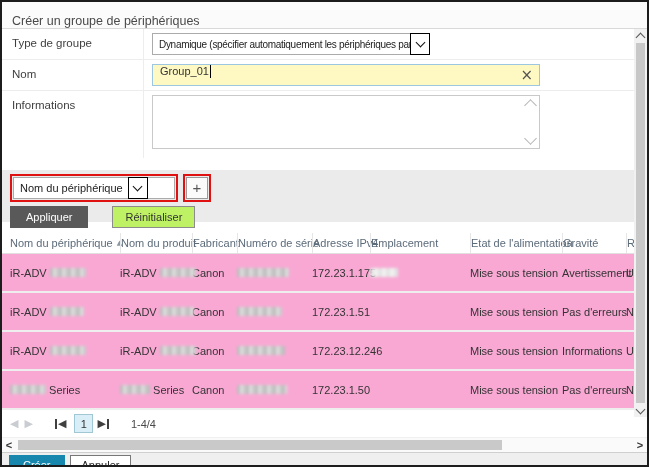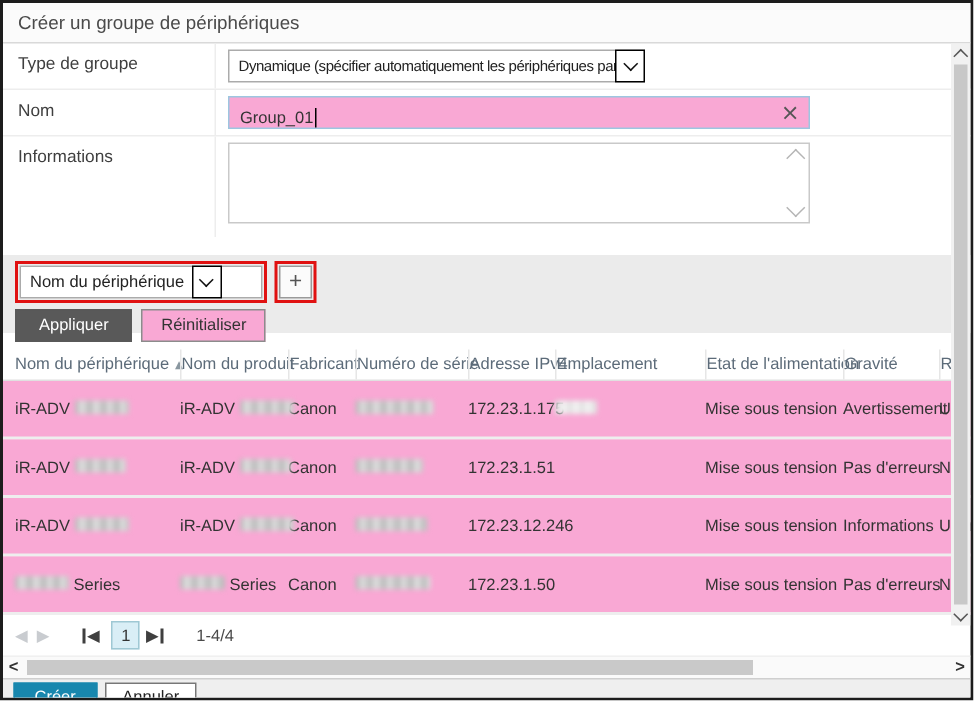--- a/index.html
+++ b/index.html
@@ -1,56 +1,56 @@
 <!DOCTYPE html>
 <html style="--accent: #1887ae; --annotation: #e01111;"><head>
 <meta charset="utf-8">
 <style>
   html,body{margin:0;padding:0;background:#fff;}
   body{font-family:"Liberation Sans","DejaVu Sans",sans-serif;font-size:11px;color:#333;}
   .window{position:relative;width:645px;height:463px;border:2px solid #1c1c1c;background:#fff;overflow:hidden;}
 
   
-  .titlebar{height:26px;background:#fbfbfb;border-bottom:1px solid #d9d9d9;display:flex;align-items:center;padding-left:10px;color:#4a4a4a;font-size:12.5px;}
+  .titlebar{height:26px;background:#fbfbfb;border-bottom:1px solid #d9d9d9;display:flex;align-items:flex-end;padding-left:10px;color:#4a4a4a;font-size:12.5px;}
 
   
   .form-row{display:flex;border-bottom:1px solid #ededed;}
   .form-row.last{border-bottom:none;}
   .form-label{width:142px;flex:0 0 142px;border-right:1px solid #ededed;padding:8px 0 0 10px;color:#3f3f3f;font-size:11.5px;box-sizing:border-box;}
   .form-ctrl{padding:4px 0 4px 8px;flex:1;}
   .row-type{height:30px;}.row-nom{height:30px;}.row-comm{height:67px;}
 
   .sel{display:inline-flex;align-items:stretch;background:#fff;border:1px solid #ababab;height:22px;box-sizing:border-box;}
   .sel .sel-text{display:flex;align-items:center;padding:0 6px;white-space:nowrap;overflow:hidden;color:#222;}
   .sel .arrowbox{width:18px;flex:0 0 18px;border:1px solid #000;margin:-1px;background:#fff;display:flex;align-items:center;justify-content:center;}
   .chev{width:6px;height:6px;border-right:1.6px solid #111;border-bottom:1.6px solid #111;transform:rotate(45deg);margin-top:-3px;}
   .sel-type{width:278px;}.sel-type .sel-text{font-size:10px;letter-spacing:-0.3px;}
   .sel-filter{width:162px;}
 
-  .txtinput{position:relative;width:388px;height:22px;border:1px solid #9dc6e0;box-sizing:border-box;display:flex;align-items:flex-end;padding:0 22px 0 7px;background:#f9a8d4;}
+  .txtinput{position:relative;width:388px;height:22px;border:1px solid #9dc6e0;box-sizing:border-box;display:flex;align-items:flex-start;padding:0 22px 0 7px;background:#fef9c3;}
   .caret{display:inline-block;width:1px;height:13px;background:#000;margin-left:1px;}
   .clearx{position:absolute;right:6px;top:1px;color:#555;font-size:15px;line-height:19px;cursor:default;font-family:"DejaVu Sans",sans-serif;}
 
   .txtarea{position:relative;width:388px;height:54px;border:1px solid #c9c9c9;box-sizing:border-box;background:#fff;}
   .ta-chev{position:absolute;right:4px;width:8px;height:8px;}
   .ta-up{top:5px;border-left:1.6px solid #b5b5b5;border-top:1.6px solid #b5b5b5;transform:rotate(45deg);}
   .ta-dn{bottom:5px;border-right:1.6px solid #b5b5b5;border-bottom:1.6px solid #b5b5b5;transform:rotate(45deg);}
 
   .gap12{height:12px;} .gap11{height:11px;}
 
   
   .filterbar{height:52px;background:#ebebeb;padding:4px 8px 0;box-sizing:border-box;}
   .filter-row1{display:flex;align-items:center;}
   .red-outline{display:inline-flex;border:2px solid var(--annotation,#e01111);padding:1px;background:transparent;}
   .red-outline + .red-outline{margin-left:5px;}
   .plusbtn{width:22px;height:22px;border:1px solid #9a9a9a;background:#fbfbfb;color:#555;font-size:15px;line-height:20px;text-align:center;box-sizing:border-box;}
   .filter-row2{display:flex;margin-top:4px;}
   .btn{height:22px;box-sizing:border-box;display:inline-flex;align-items:center;justify-content:center;font-size:11px;}
   .btn-apply{background:#595959;color:#fff;border:1px solid #595959;padding:0 15px;}
-  .btn-reset{background:#f9a8d4;color:#333;border:1px solid #8c8c8c;padding:0 12px;margin-left:6px;}
+  .btn-reset{background:#bef264;color:#333;border:1px solid #8c8c8c;padding:0 12px;margin-left:24px;}
 
   
   .thead{display:flex;height:20px;align-items:center;padding-left:8px;border-bottom:1px solid #e0e0e0;color:#5c6b79;white-space:nowrap;}
   .cell{flex:0 0 auto;white-space:nowrap;overflow:visible;}
   .hcell{border-left:1px solid #e6e6e6;align-self:stretch;display:flex;align-items:center;padding-right:4px;box-sizing:border-box;}
   .hcell:first-child{border-left:none;}
   .c0{width:110px}.c1{width:72px}.c2{width:45px}.c3{width:75px}.c4{width:58px}.c5{width:100px}.c6{width:92px}.c7{width:64px}.c8{width:45px}
   .sort{font-size:7px;color:#8a97a0;margin-left:4px;font-family:"DejaVu Sans",sans-serif;}
   .trow{display:flex;height:37px;align-items:center;padding-left:8px;border-bottom:2px solid #eeeeee;background:#f9a8d4;}
   .blur{display:inline-block;height:9px;border-radius:1px;background:repeating-linear-gradient(90deg,#bdbdbd 0 3px,#dedede 3px 6px,#cccccc 6px 9px);filter:blur(1.6px);vertical-align:middle;margin-top:-2px;}

